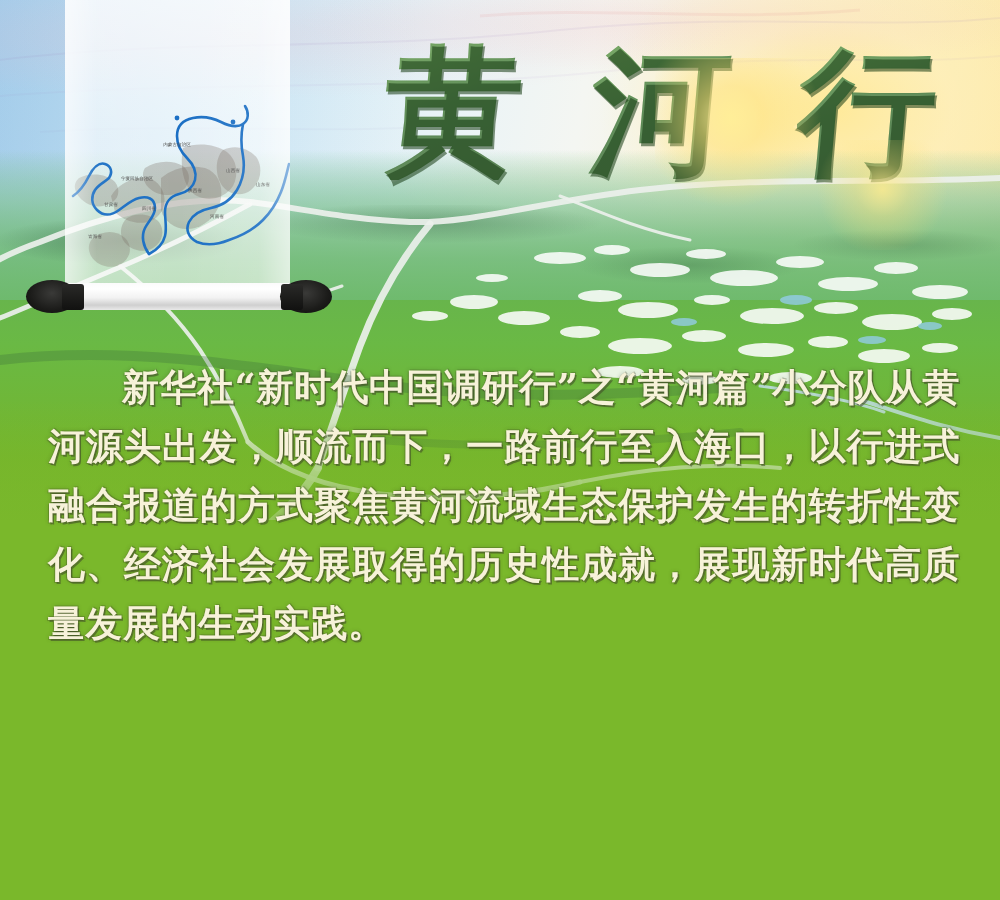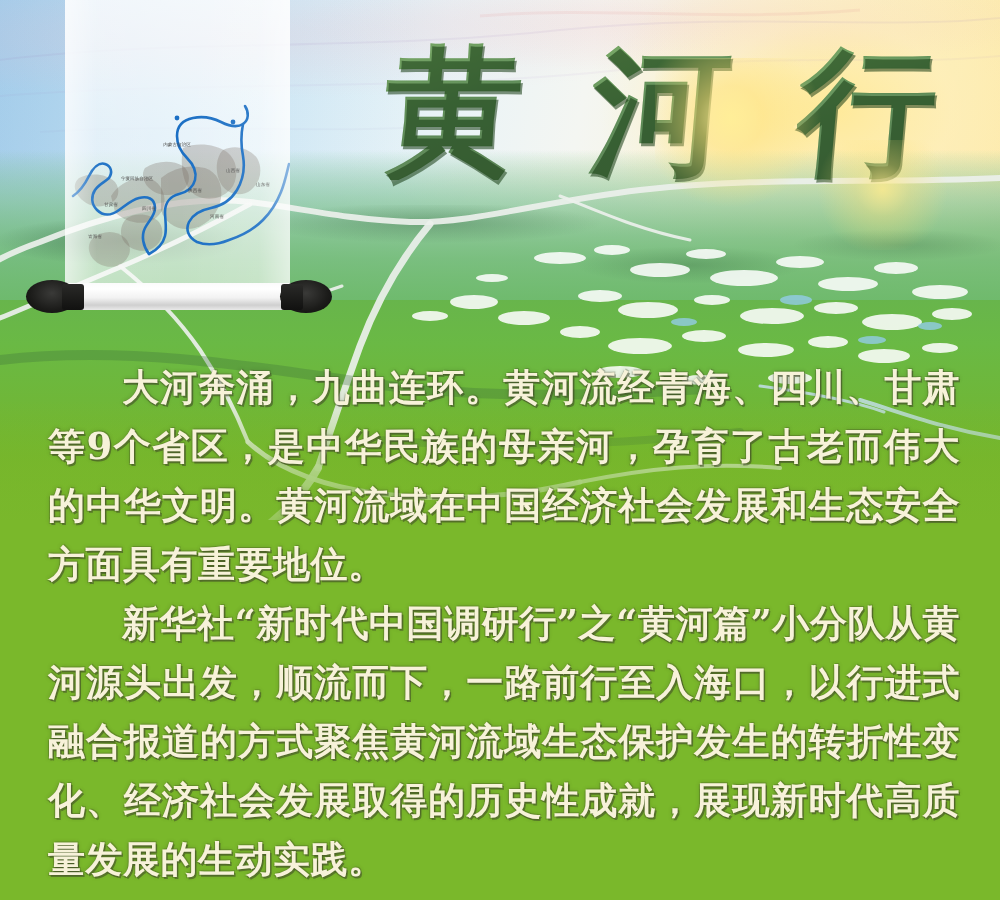--- a/index.html
+++ b/index.html
@@ -296,17 +296,16 @@
 
   <div class="title">
     <span class="ch">黄</span>
     <span class="ch">河</span>
     <span class="ch">行</span>
   </div>
   <div class="title-glow"></div>
   <div class="title-glow2"></div>
 
   <div class="article">
-    <p class="indent">大河奔涌，九曲连环。黄河流经青海、四川、甘肃等9个省区，是中华民族的母亲河，孕育了古老而伟大的中华文明。黄河流域在中国经济社会发展和生态安全方面具有重要地位。</p>
     <p class="indent">新华社“新时代中国调研行”之“黄河篇”小分队从黄河源头出发，顺流而下，一路前行至入海口，以行进式融合报道的方式聚焦黄河流域生态保护发生的转折性变化、经济社会发展取得的历史性成就，展现新时代高质量发展的生动实践。</p>
   </div>
 
 </div>
 
 </body></html>

